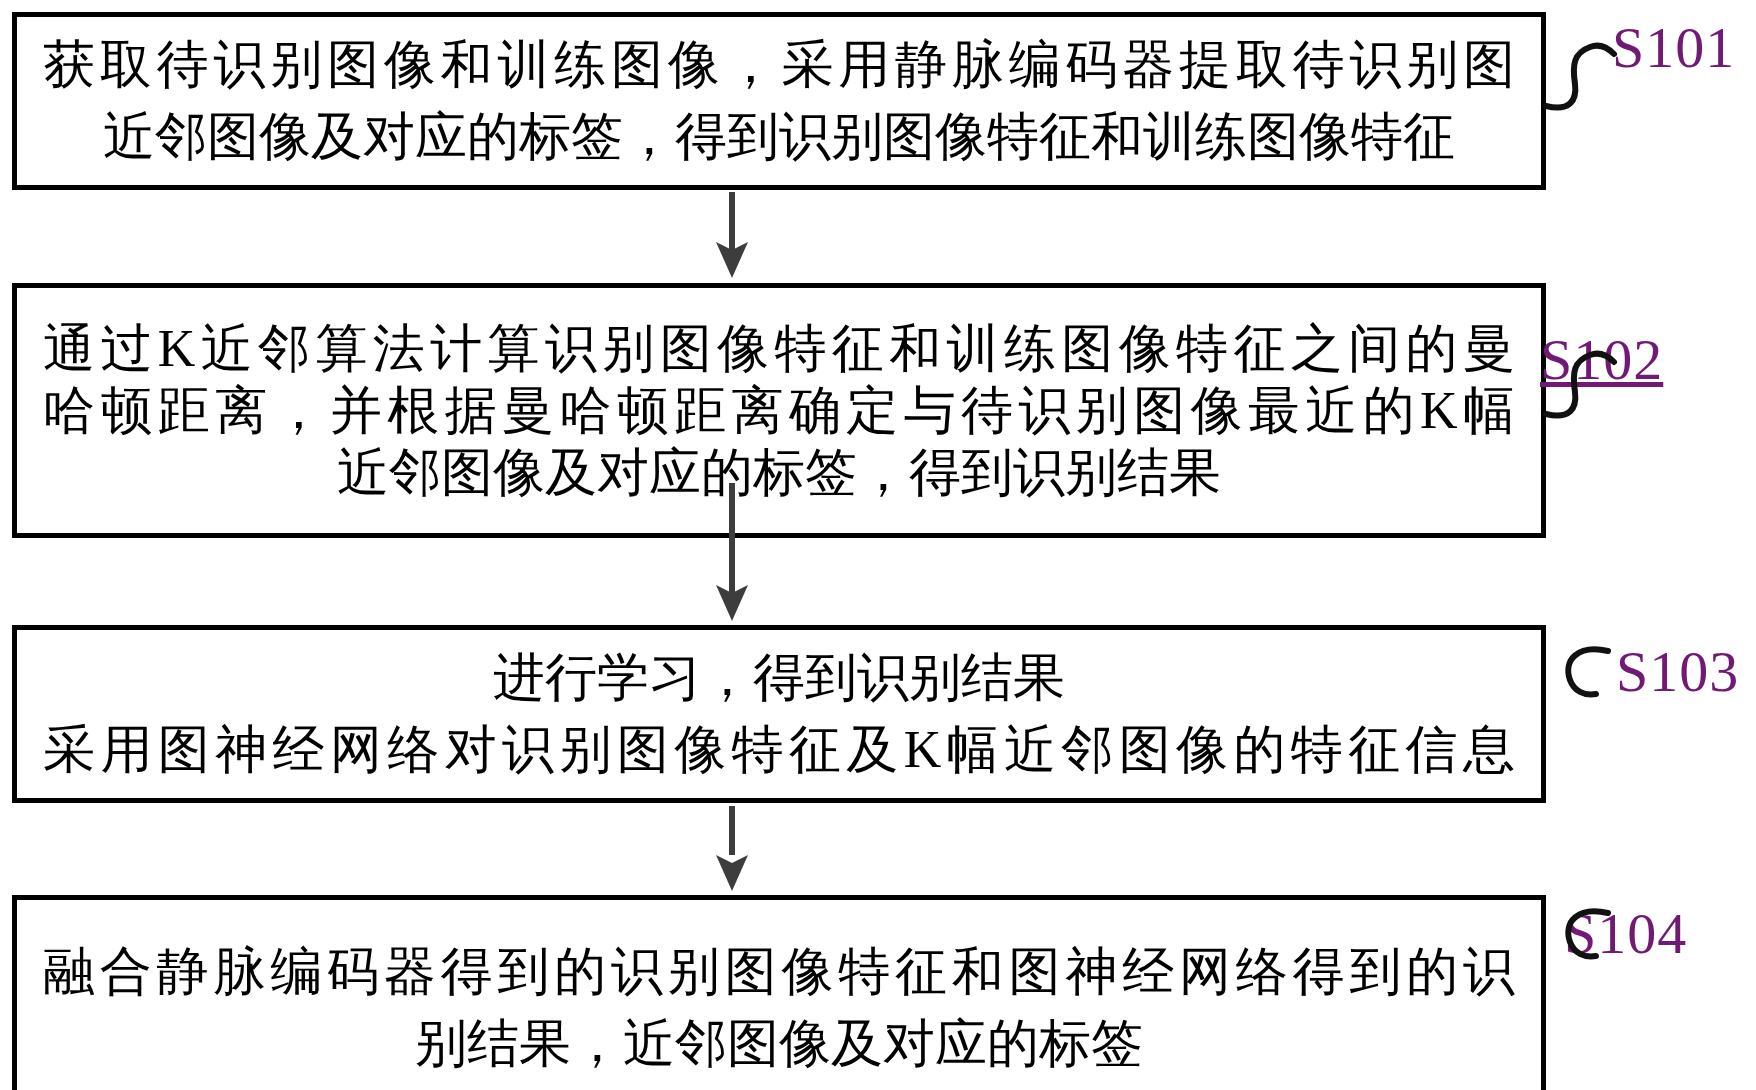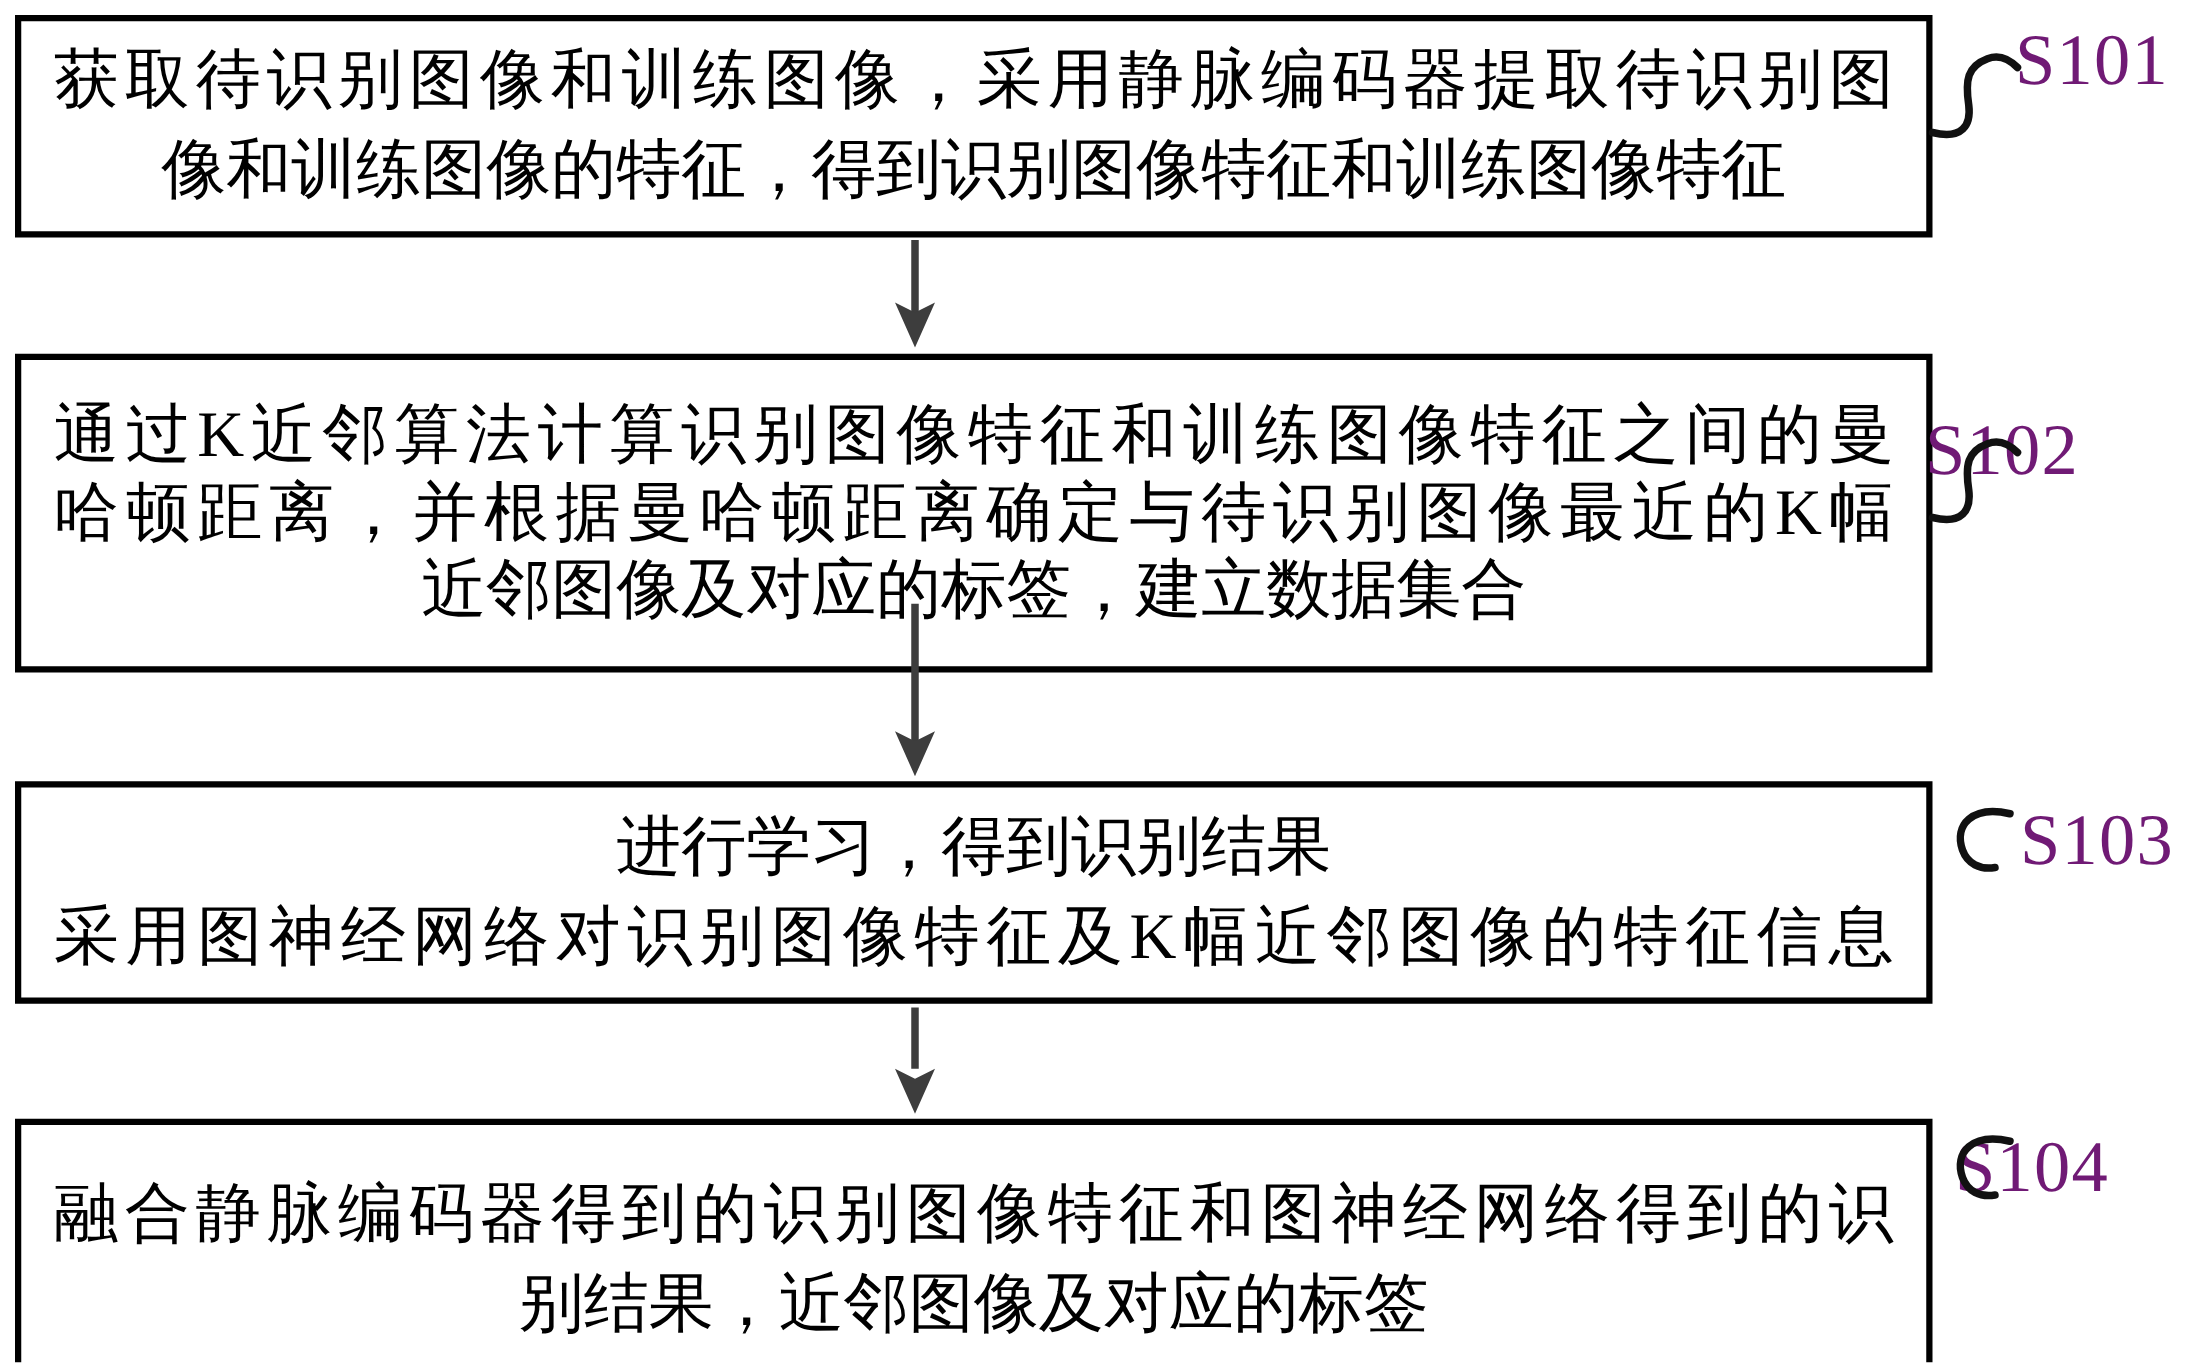--- a/index.html
+++ b/index.html
@@ -48,45 +48,45 @@
   #box-s104 { top: 895px; height: 226px; }
 
   .step-label {
     position: absolute;
     font-size: 58px;
     color: #701a75;
     font-family: "Liberation Serif", "DejaVu Serif", serif;
     letter-spacing: 1px;
   }
   #label-s101 { left: 1612px; top: 14px;  }
-  #label-s102 { left: 1540px; top: 326px; }
+  #label-s102 { left: 1540px; top: 326px; text-decoration: underline; }
   #label-s103 { left: 1616px; top: 638px; }
   #label-s104 { left: 1564px; top: 900px; }
 
   #overlay {
     position: absolute;
     left: 0;
     top: 0;
     pointer-events: none;
   }
 </style>
 </head>
 <body>
 
 <div id="canvas">
 
   <div class="flow-box" id="box-s101">
     <div class="line">获取待识别图像和训练图像，采用静脉编码器提取待识别图</div>
-    <div class="line last">像和训练图像的特征，得到识别图像特征和训练图像特征</div>
+    <div class="line last">近邻图像及对应的标签，得到识别图像特征和训练图像特征</div>
   </div>
 
   <div class="flow-box" id="box-s102">
     <div class="line">通过K近邻算法计算识别图像特征和训练图像特征之间的曼</div>
     <div class="line">哈顿距离，并根据曼哈顿距离确定与待识别图像最近的K幅</div>
-    <div class="line last">近邻图像及对应的标签，建立数据集合</div>
+    <div class="line last">近邻图像及对应的标签，得到识别结果</div>
   </div>
 
   <div class="flow-box" id="box-s103">
     <div class="line last">进行学习，得到识别结果</div>
     <div class="line">采用图神经网络对识别图像特征及K幅近邻图像的特征信息</div>
   </div>
 
   <div class="flow-box" id="box-s104">
     <div class="line">融合静脉编码器得到的识别图像特征和图神经网络得到的识</div>
     <div class="line last">别结果，近邻图像及对应的标签</div>

